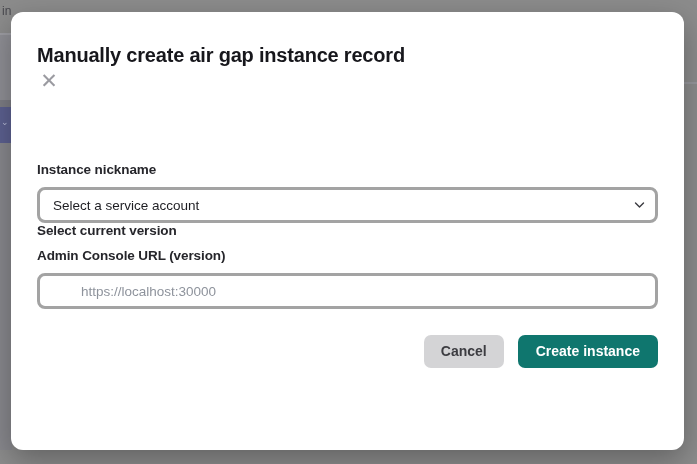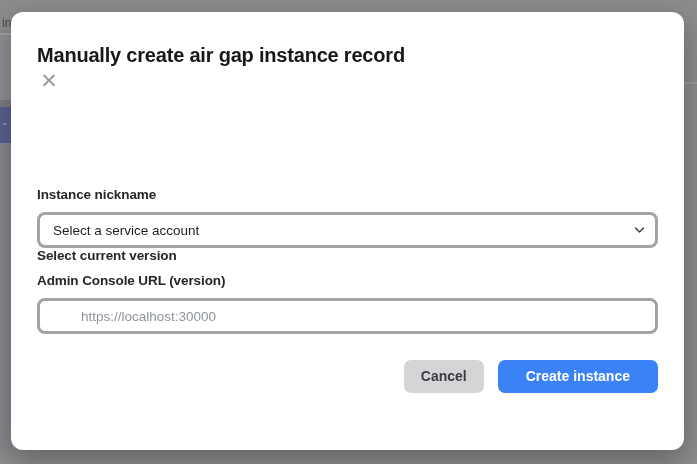--- a/index.html
+++ b/index.html
@@ -5,21 +5,21 @@
   * { margin:0; padding:0; box-sizing:border-box; }
   html,body { width:697px; height:464px; }
   body {
     position:relative; overflow:hidden;
     background:#8c8c8c;
     font-family:"Liberation Sans","DejaVu Sans",sans-serif;
   }
 
   
   .bg-frag { position:absolute; z-index:0; }
-  .bg-partial-text { left:2px; top:16px; font-size:12px; color:#48484e; }
+  .bg-partial-text { left:2px; top:4px; font-size:12px; color:#48484e; }
   .bg-card-edge   { left:0; top:33px; width:12px; height:2px; background:#9d9da3; }
   .bg-card-body   { left:0; top:35px; width:12px; height:65px; background:#8f8f95; }
   .bg-dark-strip  { left:0; top:100px; width:12px; height:7px; background:#7d7d84; }
   .bg-purple-band { left:0; top:107px; width:12px; height:36px; background:#5c6090; }
   .bg-purple-band .tiny-chevron { position:absolute; left:1px; top:10px; font-size:9px; color:#b9bdd8; }
   .bg-left-strip  { left:0; top:143px; width:12px; height:307px; background:#88888d; }
   .bg-right-line  { left:684px; top:82px; width:13px; height:2px; background:#97979c; }
 
   
   .modal {
@@ -39,21 +39,21 @@
   }
   .close-btn {
     background:none; border:none; cursor:pointer;
     font-size:21px; line-height:24px; color:#9b9ba1;
     width:24px; height:24px; text-align:center; padding:0;
     margin-top:1px; font-weight:400;
   }
 
   .modal-form { padding:0 26px; }
   .field-group { margin-top:0; }
-  .field-group.first { margin-top:94px; }
+  .field-group.first { margin-top:69px; }
   .field-group + .field-group { }
   .field-label {
     display:block; font-size:13.5px; font-weight:700;
     color:#26262b; margin-bottom:10px; letter-spacing:-0.1px;
   }
   .control-wrap { position:relative; }
   select.control, input.control {
     width:100%; height:36px;
     border:3px solid #a3a3a3; border-radius:8px;
     background:#ffffff; font-family:inherit;
@@ -74,21 +74,21 @@
   .modal-footer {
     display:flex; justify-content:flex-end; align-items:center;
     gap:14px; padding:0 26px; margin-top:26px;
   }
   .btn {
     border:none; cursor:pointer; border-radius:7px;
     height:33px; font-size:14px; font-weight:700;
     font-family:inherit; line-height:33px;
   }
   .btn-cancel { background:#d4d4d6; color:#3c3c41; padding:0 17px; }
-  .btn-primary { background:#3b82f6; color:#ffffff; padding:0 28px; }
+  .btn-primary { background:#0f766e; color:#ffffff; padding:0 18px; }
 </style>
 </head>
 <body>
 
 <span class="bg-frag bg-partial-text">in</span>
 <div class="bg-frag bg-card-edge"></div>
 <div class="bg-frag bg-card-body"></div>
 <div class="bg-frag bg-dark-strip"></div>
 <div class="bg-frag bg-purple-band">
   <span class="tiny-chevron">⌄</span>

